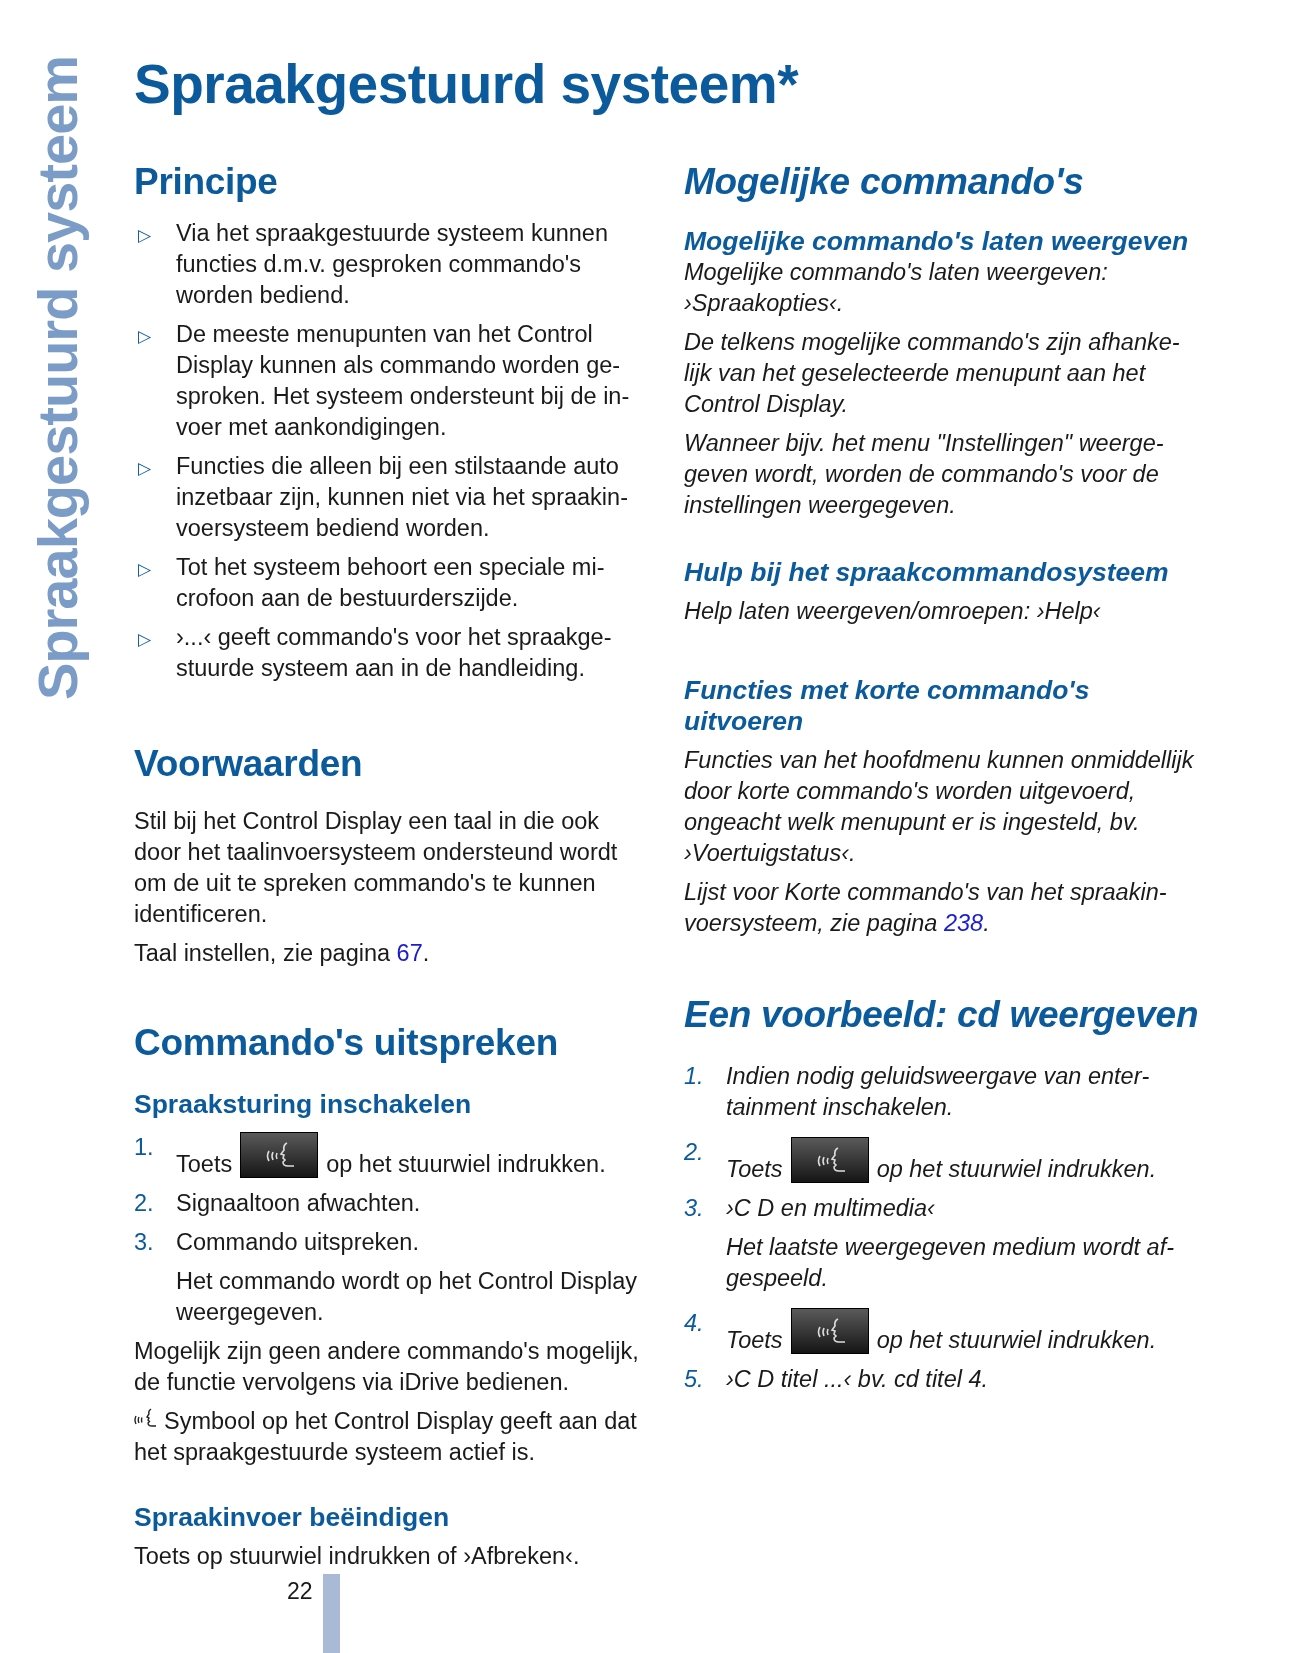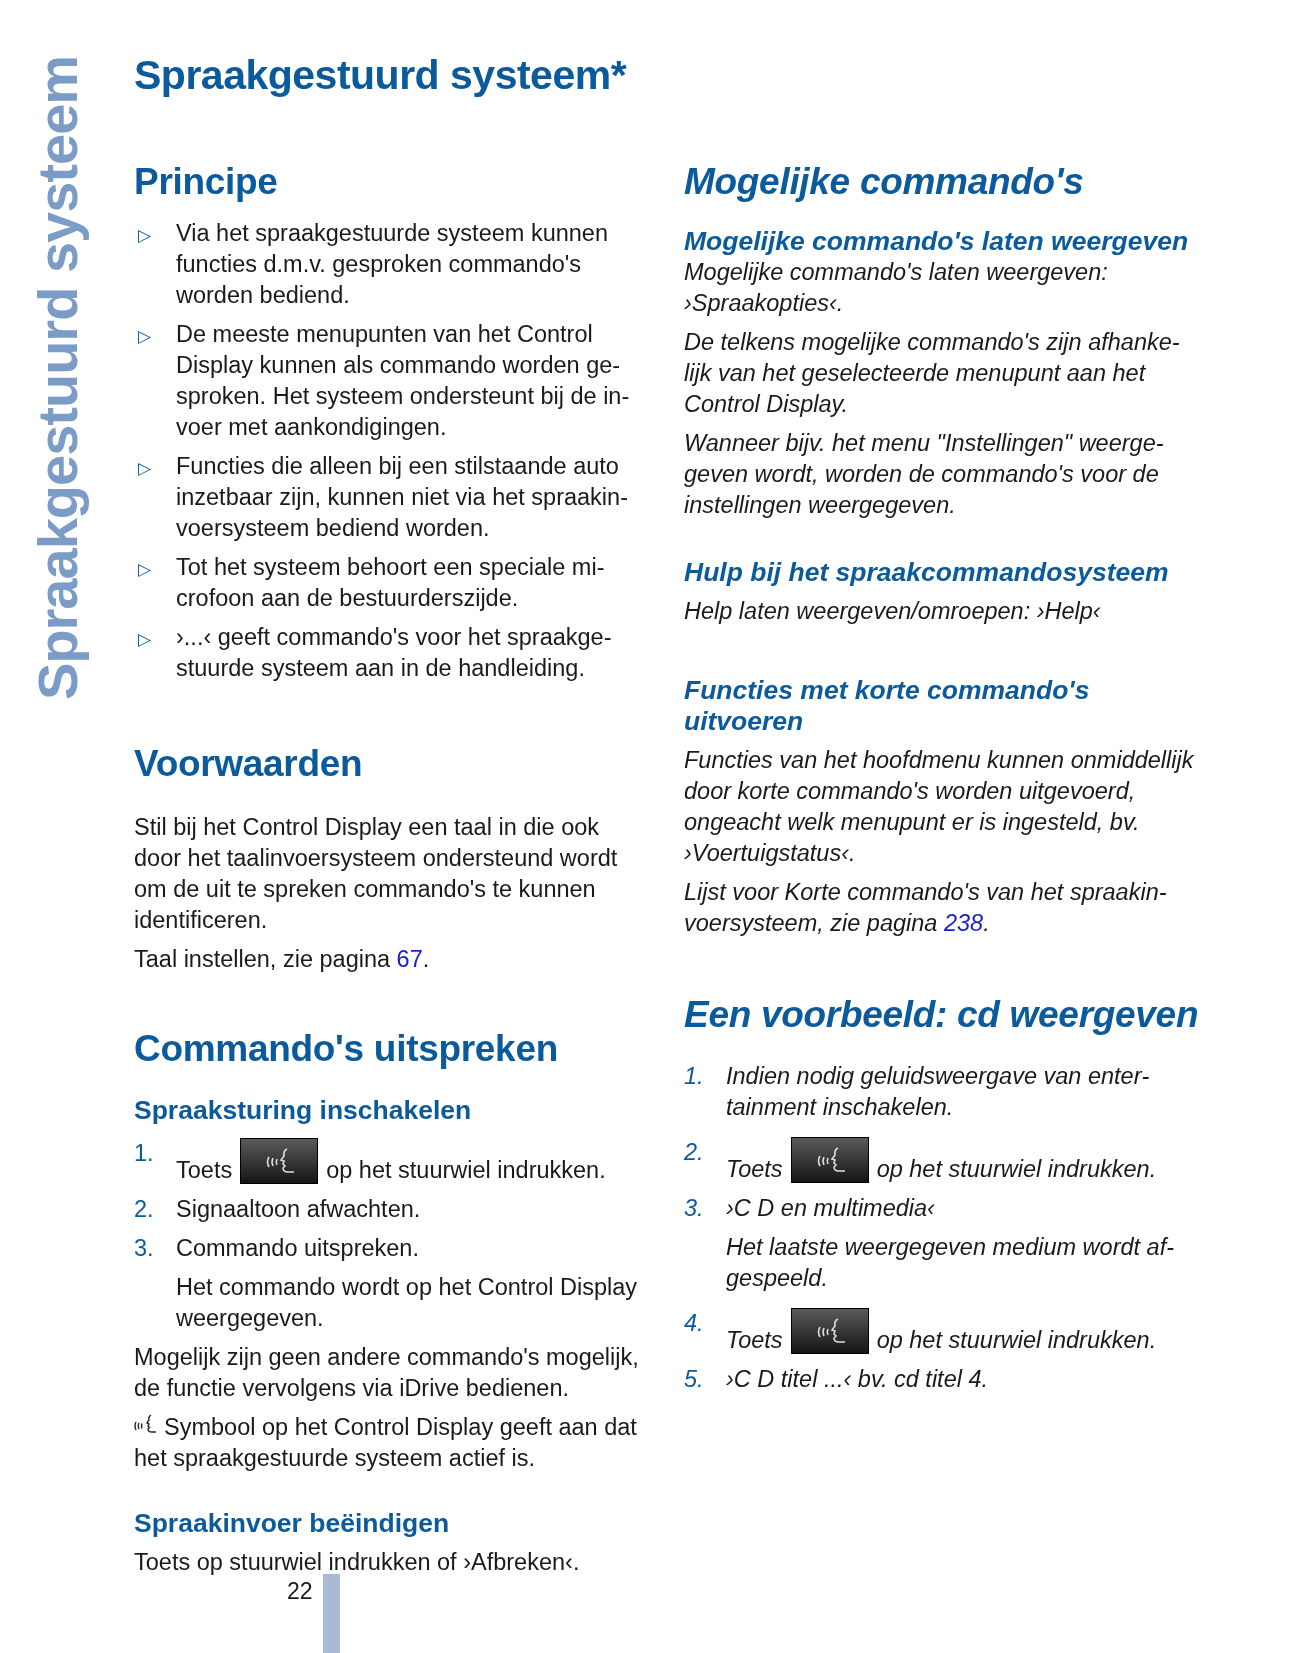--- a/index.html
+++ b/index.html
@@ -4,21 +4,21 @@
 <style>
   html, body { margin:0; padding:0; background:#ffffff; }
   body { width:1299px; height:1653px; position:relative; overflow:hidden;
          font-family:"Liberation Sans", sans-serif; color:#1a1a1a; }
   .side-tab { position:absolute; left:28px; top:60px; width:60px; height:640px; }
   .side-tab span { position:absolute; left:0; top:0; width:640px; height:60px;
         transform-origin:0 0; transform: translate(0,640px) rotate(-90deg);
         font-weight:bold; font-size:56px; line-height:60px; color:#7b9cc6;
         text-align:right; letter-spacing:-1px; white-space:nowrap; }
   .main-title { position:absolute; left:134px; top:52px; margin:0;
-        font-size:41px; font-weight:bold; color:#0b5a9c; letter-spacing:-0.5px; }
+        font-size:55px; font-weight:bold; color:#0b5a9c; letter-spacing:-0.5px; }
   .col { position:absolute; width:510px; }
   .col-left { left:134px; top:160px; }
   .col-right { left:684px; top:160px; width:515px;font-style:italic; }
   h2 { font-size:37px; font-weight:bold; color:#0b5a9c; margin:0; line-height:44px; letter-spacing:-0.3px; }
   h3 { font-size:26.5px; font-weight:bold; color:#0b5a9c; margin:0; line-height:31px; }
   p { font-size:23.5px; line-height:31px; margin:0 0 8px 0; }
   .bullets { list-style:none; margin:0; padding:0; }
   .bullets li { position:relative; padding-left:42px; font-size:23.5px; line-height:31px; margin-bottom:8px; }
   .bullets li .tri { position:absolute; left:4px; top:2px; color:#0b5a9c; font-size:17px; }
   .steps { list-style:none; margin:0; padding:0; }
@@ -47,21 +47,21 @@
   <h2>Principe</h2>
   <ul class="bullets" style="margin-top:14px">
     <li><span class="tri">▷</span><span>Via het spraakgestuurde systeem kunnen functies d.m.v. gesproken commando's worden bediend.</span></li>
     <li><span class="tri">▷</span><span>De meeste menupunten van het Control Display kunnen als commando worden ge­sproken. Het systeem ondersteunt bij de in­voer met aankondigingen.</span></li>
     <li><span class="tri">▷</span><span>Functies die alleen bij een stilstaande auto inzetbaar zijn, kunnen niet via het spraakin­voersysteem bediend worden.</span></li>
     <li><span class="tri">▷</span><span>Tot het systeem behoort een speciale mi­crofoon aan de bestuurderszijde.</span></li>
     <li><span class="tri">▷</span><span>›...‹ geeft commando's voor het spraakge­stuurde systeem aan in de handleiding.</span></li>
   </ul>
 
   <h2 style="margin-top:58px">Voorwaarden</h2>
-  <p style="margin-top:26px">Stil bij het Control Display een taal in die ook door het taalinvoersysteem ondersteund wordt om de uit te spreken commando's te kunnen identificeren.</p>
+  <p style="margin-top:20px">Stil bij het Control Display een taal in die ook door het taalinvoersysteem ondersteund wordt om de uit te spreken commando's te kunnen identificeren.</p>
   <p><span>Taal instellen, zie pagina </span><span class="link">67</span><span>.</span></p>
 
   <h2 style="margin-top:52px">Commando's uitspreken</h2>
   <h3 style="margin-top:24px">Spraaksturing inschakelen</h3>
   <ol class="steps" style="margin-top:12px">
     <li><span class="num">1.</span><span>Toets</span><span class="key"><svg width="30" height="32" viewBox="0 0 30 32">
             <path d="M4 12 q-3 5 0 10 M8 13 q-2 4 0 8 M12 14 q-1.5 3 0 6" stroke="#ddd" stroke-width="1.6" fill="none"></path>
             <path d="M22 4 q-4 2 -3 7 l-3 4 l3 1 l-1 3 l2 2 l-2 2 q0 4 5 4 l6 0" stroke="#ddd" stroke-width="1.6" fill="none"></path>
           </svg></span><span>op het stuurwiel indrukken.</span></li>
     <li><span class="num">2.</span><span>Signaaltoon afwachten.</span></li>

